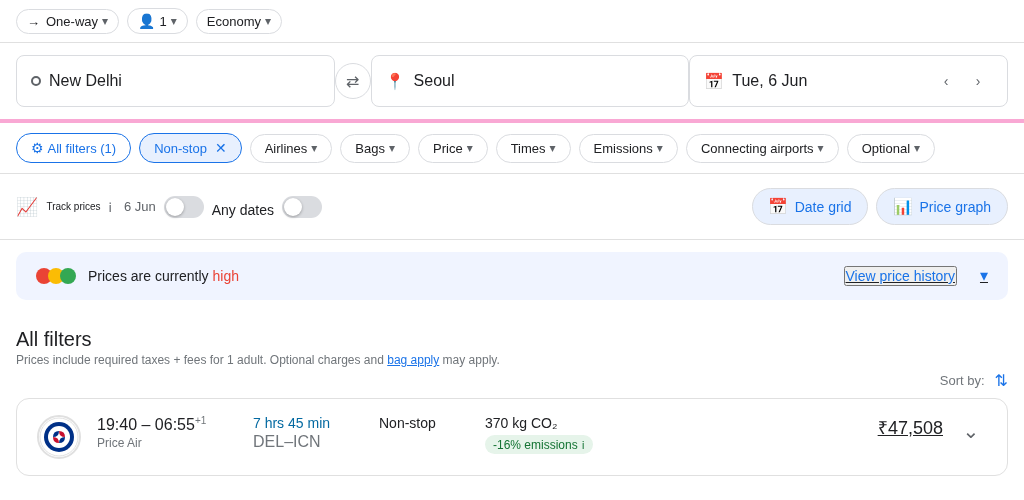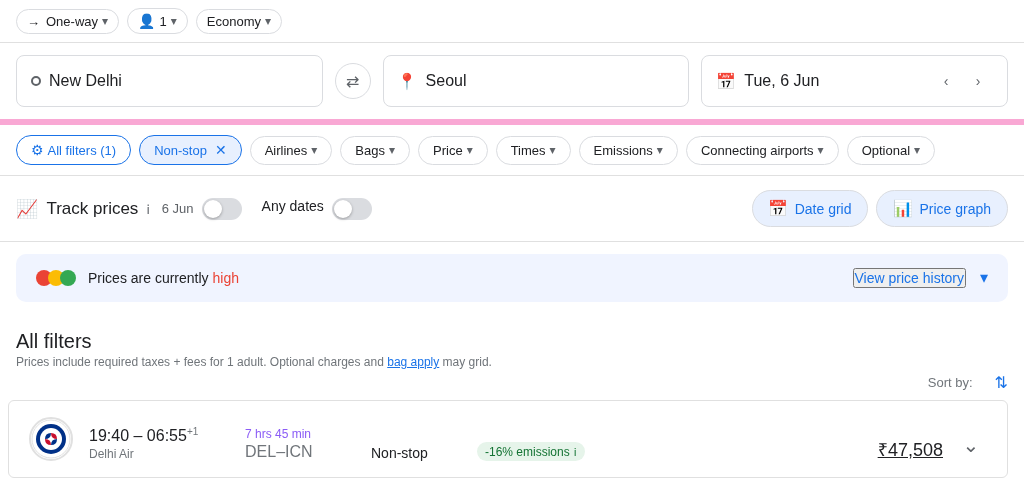--- a/index.html
+++ b/index.html
@@ -1,77 +1,77 @@
 <!DOCTYPE html>
 <html><head>
   <meta charset="utf-8">
   <style>
     * { box-sizing: border-box; margin: 0; padding: 0; }
     body { font-family: 'Google Sans', Arial, sans-serif; font-size: 14px; background: #fff; color: #202124; width: 1024px; overflow-x: hidden; }
     .top-bar-item { display: flex; align-items: center; gap: 4px; padding: 4px 10px; border-radius: 20px; border: 1px solid #dadce0; cursor: pointer; font-size: 13px; color: #202124; background: #fff; }
     .chevron { font-size: 12px; color: #5f6368; }
 
     
-    .search-box { display: flex; align-items: center; padding: 12px 16px; gap: 12px; border-bottom: 6px solid #f9a8d4; }
+    .search-box { display: flex; align-items: center; padding: 12px 16px; gap: 0; border-bottom: 4px solid #f9a8d4; }
     .search-field { flex: 1; display: flex; align-items: center; border: 1px solid #dadce0; border-radius: 8px; padding: 10px 14px; gap: 8px; cursor: pointer; height: 52px; }
     .search-dot { width: 10px; height: 10px; border-radius: 50%; border: 2px solid #5f6368; }
     .search-text { font-size: 16px; color: #202124; }
     .swap-btn { width: 36px; height: 36px; border-radius: 50%; border: 1px solid #dadce0; background: #fff; display: flex; align-items: center; justify-content: center; cursor: pointer; font-size: 16px; color: #5f6368; flex-shrink: 0; }
     .date-field { display: flex; align-items: center; border: 1px solid #dadce0; border-radius: 8px; padding: 10px 14px; gap: 8px; cursor: pointer; height: 52px; min-width: 260px; }
     .date-text { font-size: 16px; color: #202124; }
     .date-nav { display: flex; gap: 2px; margin-left: auto; }
     .date-nav-btn { width: 30px; height: 30px; border-radius: 50%; border: none; background: none; cursor: pointer; font-size: 14px; color: #5f6368; display: flex; align-items: center; justify-content: center; }
 
     
     .filters-bar { display: flex; align-items: center; gap: 8px; padding: 10px 16px; border-bottom: 1px solid #e0e0e0; overflow-x: auto; }
     .filter-btn { display: flex; align-items: center; gap: 4px; padding: 6px 14px; border-radius: 20px; border: 1px solid #dadce0; cursor: pointer; font-size: 13px; color: #202124; background: #fff; white-space: nowrap; }
     .filter-btn.active { background: #e8f0fe; border-color: #1a73e8; color: #1a73e8; }
     .filter-btn .close-x { margin-left: 4px; font-size: 14px; color: #1a73e8; }
 
     
     .track-bar { display: flex; align-items: center; padding: 14px 16px; border-bottom: 1px solid #e0e0e0; }
     .track-left { display: flex; align-items: center; gap: 8px; }
-    .track-label { font-size: 17px; color: #202124; font-weight: 500; }
+    .track-label { font-size: 10px; color: #202124; font-weight: 500; }
     .track-date { font-size: 13px; color: #5f6368; margin-left: 4px; }
     .toggle { width: 40px; height: 22px; background: #dadce0; border-radius: 11px; cursor: pointer; position: relative; transition: background 0.2s; }
     .toggle::after { content: ''; position: absolute; width: 18px; height: 18px; border-radius: 50%; background: #fff; top: 2px; left: 2px; transition: left 0.2s; box-shadow: 0 1px 3px rgba(0,0,0,0.3); }
     .any-dates { display: flex; align-items: center; gap: 8px; margin-left: 20px; }
     .any-dates-label { font-size: 14px; color: #202124; }
     .track-right { margin-left: auto; display: flex; align-items: center; gap: 8px; }
     .view-btn { display: flex; align-items: center; gap: 6px; padding: 8px 16px; border-radius: 20px; border: 1px solid #dadce0; cursor: pointer; font-size: 14px; color: #1a73e8; background: #e8f0fe; font-weight: 500; }
 
     
     .price-alert { display: flex; align-items: center; padding: 14px 20px; background: #f0f4ff; border-radius: 10px; margin: 12px 16px; }
     .price-icon-group { display: flex; margin-right: 12px; }
     .price-dot { width: 16px; height: 16px; border-radius: 50%; }
     .price-dot.red { background: #ea4335; margin-right: -4px; }
     .price-dot.yellow { background: #fbbc04; }
     .price-dot.green { background: #34a853; margin-left: -4px; }
     .price-alert-text { font-size: 14px; color: #202124; }
     .price-high { color: #ea4335; font-weight: 500; }
-    .price-alert-right { margin-left: auto; display: flex; align-items: flex-start; gap: 14px; }
+    .price-alert-right { margin-left: auto; display: flex; align-items: flex-start; gap: 23px; text-decoration: underline; }
     .view-history-btn { color: #1a73e8; font-size: 14px; cursor: pointer; font-weight: 500; }
     .chevron-down { color: #1a73e8; font-size: 16px; }
 
     
     .flights-header { padding: 16px 16px 4px 16px; }
     .flights-title { font-size: 20px; font-weight: 400; color: #202124; }
     .flights-subtitle { font-size: 12px; color: #70757a; margin-top: 2px; }
     .flights-subtitle a { color: #1a73e8; text-decoration: underline; }
-    .sort-row { display: flex; justify-content: flex-end; align-items: center; gap: 22px; padding: 0 16px 8px 16px; }
+    .sort-row { display: flex; justify-content: flex-end; align-items: center; gap: 10px; padding: 0 16px 8px 16px; }
     .sort-label { font-size: 13px; color: #70757a; }
 
     
-    .flight-card { display: flex; align-items: flex-end; padding: 16px 20px; border: 1px solid #e0e0e0; border-radius: 6px; margin: 0 16px 8px 8px; cursor: pointer; }
+    .flight-card { display: flex; align-items: flex-start; padding: 16px 20px; border: 1px solid #e0e0e0; border-radius: 13px; margin: 0 16px 8px 16px; cursor: pointer; }
     .airline-logo { width: 44px; height: 44px; border-radius: 50%; background: white; border: 2px solid #e0e0e0; display: flex; align-items: center; justify-content: center; margin-right: 16px; overflow: hidden; flex-shrink: 0; }
     .flight-times { min-width: 140px; }
     .flight-time { font-size: 16px; font-weight: 500; color: #202124; }
     .flight-airline { font-size: 12px; color: #70757a; margin-top: 2px; }
     .flight-duration { min-width: 110px; }
-    .flight-dur-text { font-size: 12px; color: #8b5cf6; }
+    .flight-dur-text { font-size: 14px; color: #0369a1; }
     .flight-route { font-size: 16px; color: #70757a; margin-top: 2px; }
     .flight-stops { min-width: 90px; }
     .flight-stops-text { font-size: 14px; color: #202124; }
     .flight-co2 { min-width: 160px; }
     .flight-co2-text { font-size: 14px; color: #202124; }
     .emission-badge { display: inline-flex; align-items: center; gap: 4px; background: #e6f4ea; color: #137333; font-size: 12px; padding: 2px 8px; border-radius: 10px; margin-top: 4px; }
     .flight-price { margin-left: auto; text-align: right; text-decoration: underline; }
     .flight-price-text { font-size: 18px; font-weight: 500; color: #202124; }
     .expand-btn { width: 32px; height: 32px; border-radius: 50%; border: none; background: none; cursor: pointer; display: flex; align-items: center; justify-content: center; font-size: 20px; color: #5f6368; margin-left: 12px; }
 
@@ -157,21 +157,21 @@
   </div>
 </div>
 
 <div class="track-bar">
   <div class="track-left" style="display:flex; align-items:center; gap:8px;">
     <span style="color:#1a73e8; font-size:18px;">📈</span>
     <span class="track-label">Track prices</span>
     <span style="color:#5f6368; font-size:13px; cursor:pointer;">ℹ</span>
     <span class="track-date">6 Jun</span>
     <div class="toggle"></div>
-    <div class="any-dates" style="margin-left:12px; display:flex; align-items:flex-start; gap:8px;">
+    <div class="any-dates" style="margin-left:0; display:flex; align-items:flex-end; gap:8px;">
       <span class="any-dates-label">Any dates</span>
       <div class="toggle"></div>
     </div>
   </div>
   <div class="track-right">
     <div class="view-btn">
       <span style="font-size:16px;">📅</span>
       <span>Date grid</span>
     </div>
     <div class="view-btn">
@@ -192,21 +192,21 @@
   </span>
   <div class="price-alert-right">
     <button class="view-history-btn">View price history</button>
     <span class="chevron-down" style="color:#1a73e8;">▾</span>
   </div>
 </div>
 
 <div class="flights-header">
   <div class="flights-title">All filters</div>
   <div class="flights-subtitle">
-    <span>Prices include required taxes + fees for 1 adult. Optional charges and </span><a>bag apply</a><span> may grid.</span>
+    <span>Prices include required taxes + fees for 1 adult. Optional charges and </span><a>bag apply</a><span> may apply.</span>
   </div>
 </div>
 <div class="sort-row">
   <span class="sort-label">Sort by:</span>
   <span style="color:#1a73e8; cursor:pointer; font-size:16px;">⇅</span>
 </div>
 
 <div class="flight-card">
 
   <div class="airline-logo">
@@ -221,33 +221,34 @@
       <path d="M26 20 Q26 14 20 14 Q20 20 26 20Z" fill="#c8102e"></path>
     </svg>
   </div>
 
   <div class="flight-times">
     <div class="flight-time">
       <span>19:40</span>
       <span> – </span>
       <span>06:55</span><sup style="font-size:10px; color:#70757a;">+1</sup>
     </div>
-    <div class="flight-airline">Delhi Air</div>
+    <div class="flight-airline">Price Air</div>
   </div>
 
   <div class="flight-duration" style="margin-left:16px;">
     <div class="flight-dur-text">7 hrs 45 min</div>
     <div class="flight-route">DEL–ICN</div>
   </div>
 
   <div class="flight-stops" style="margin-left:16px;">
     <div class="flight-stops-text">Non-stop</div>
   </div>
 
   <div class="flight-co2" style="margin-left:16px;">
+    <div class="flight-co2-text">370 kg CO₂</div>
     <div class="emission-badge">
       <span>-16% emissions</span>
       <span style="cursor:pointer; font-size:11px;">ℹ</span>
     </div>
   </div>
 
   <div class="flight-price">
     <div class="flight-price-text">₹47,508</div>
   </div>
   <button class="expand-btn">⌄</button>

